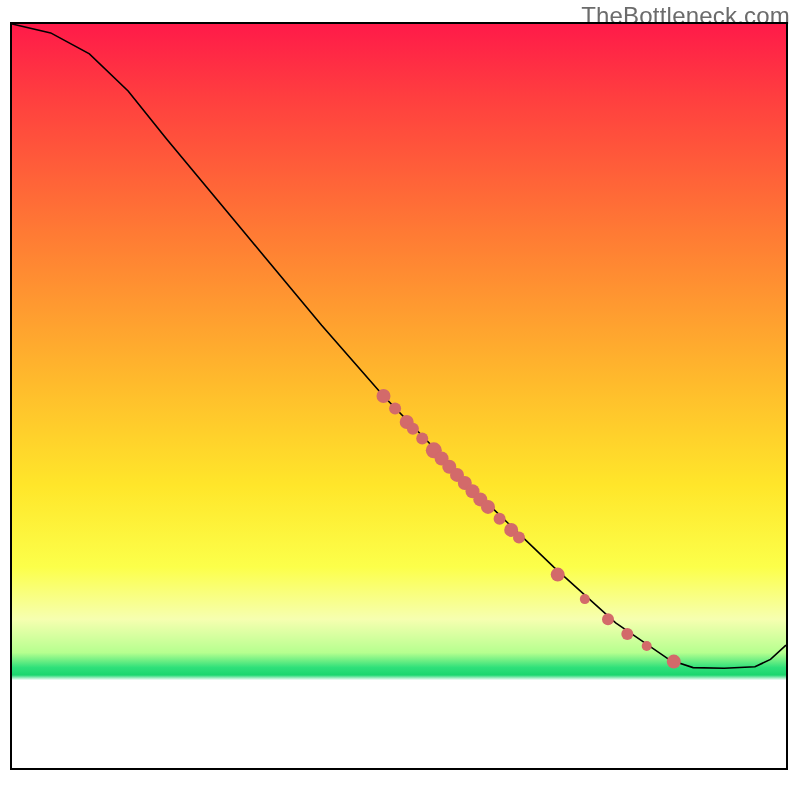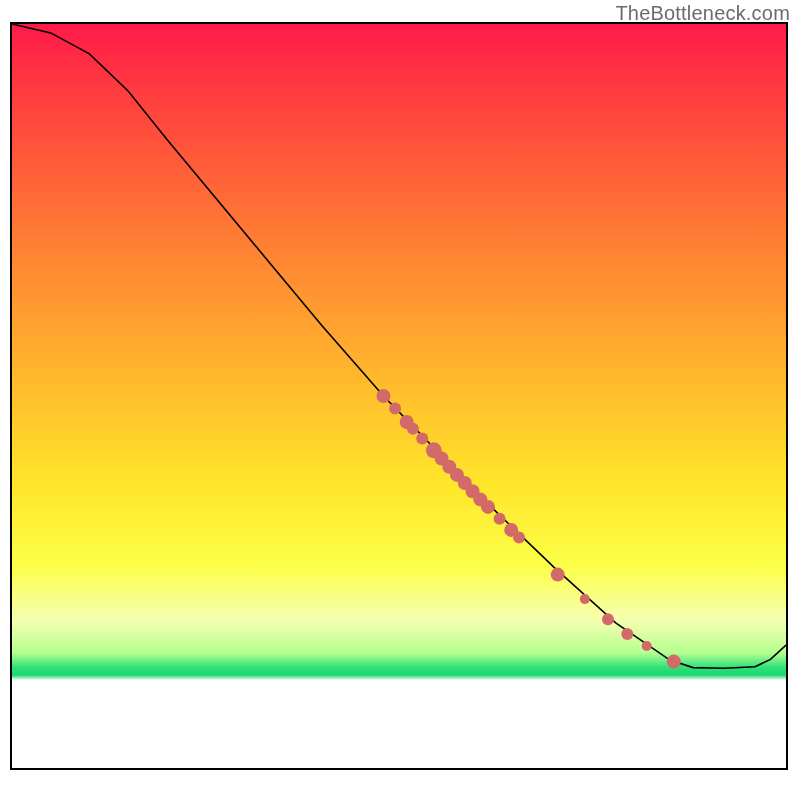--- a/index.html
+++ b/index.html
@@ -38,21 +38,21 @@
       #ffffff 88.2%,
       #ffffff 100%
     );
     border: 2px solid #000000;
     box-sizing: border-box;
   }
   .watermark {
     position: absolute;
     top: 2px;
     right: 10px;
-    font-size: 20px;
+    font-size: 24px;
     font-weight: 500;
     color: #6b6b6b;
     letter-spacing: 0.2px;
   }
   svg.curve {
     position: absolute;
     left: 0;
     top: 0;
     width: 100%;
     height: 100%;

